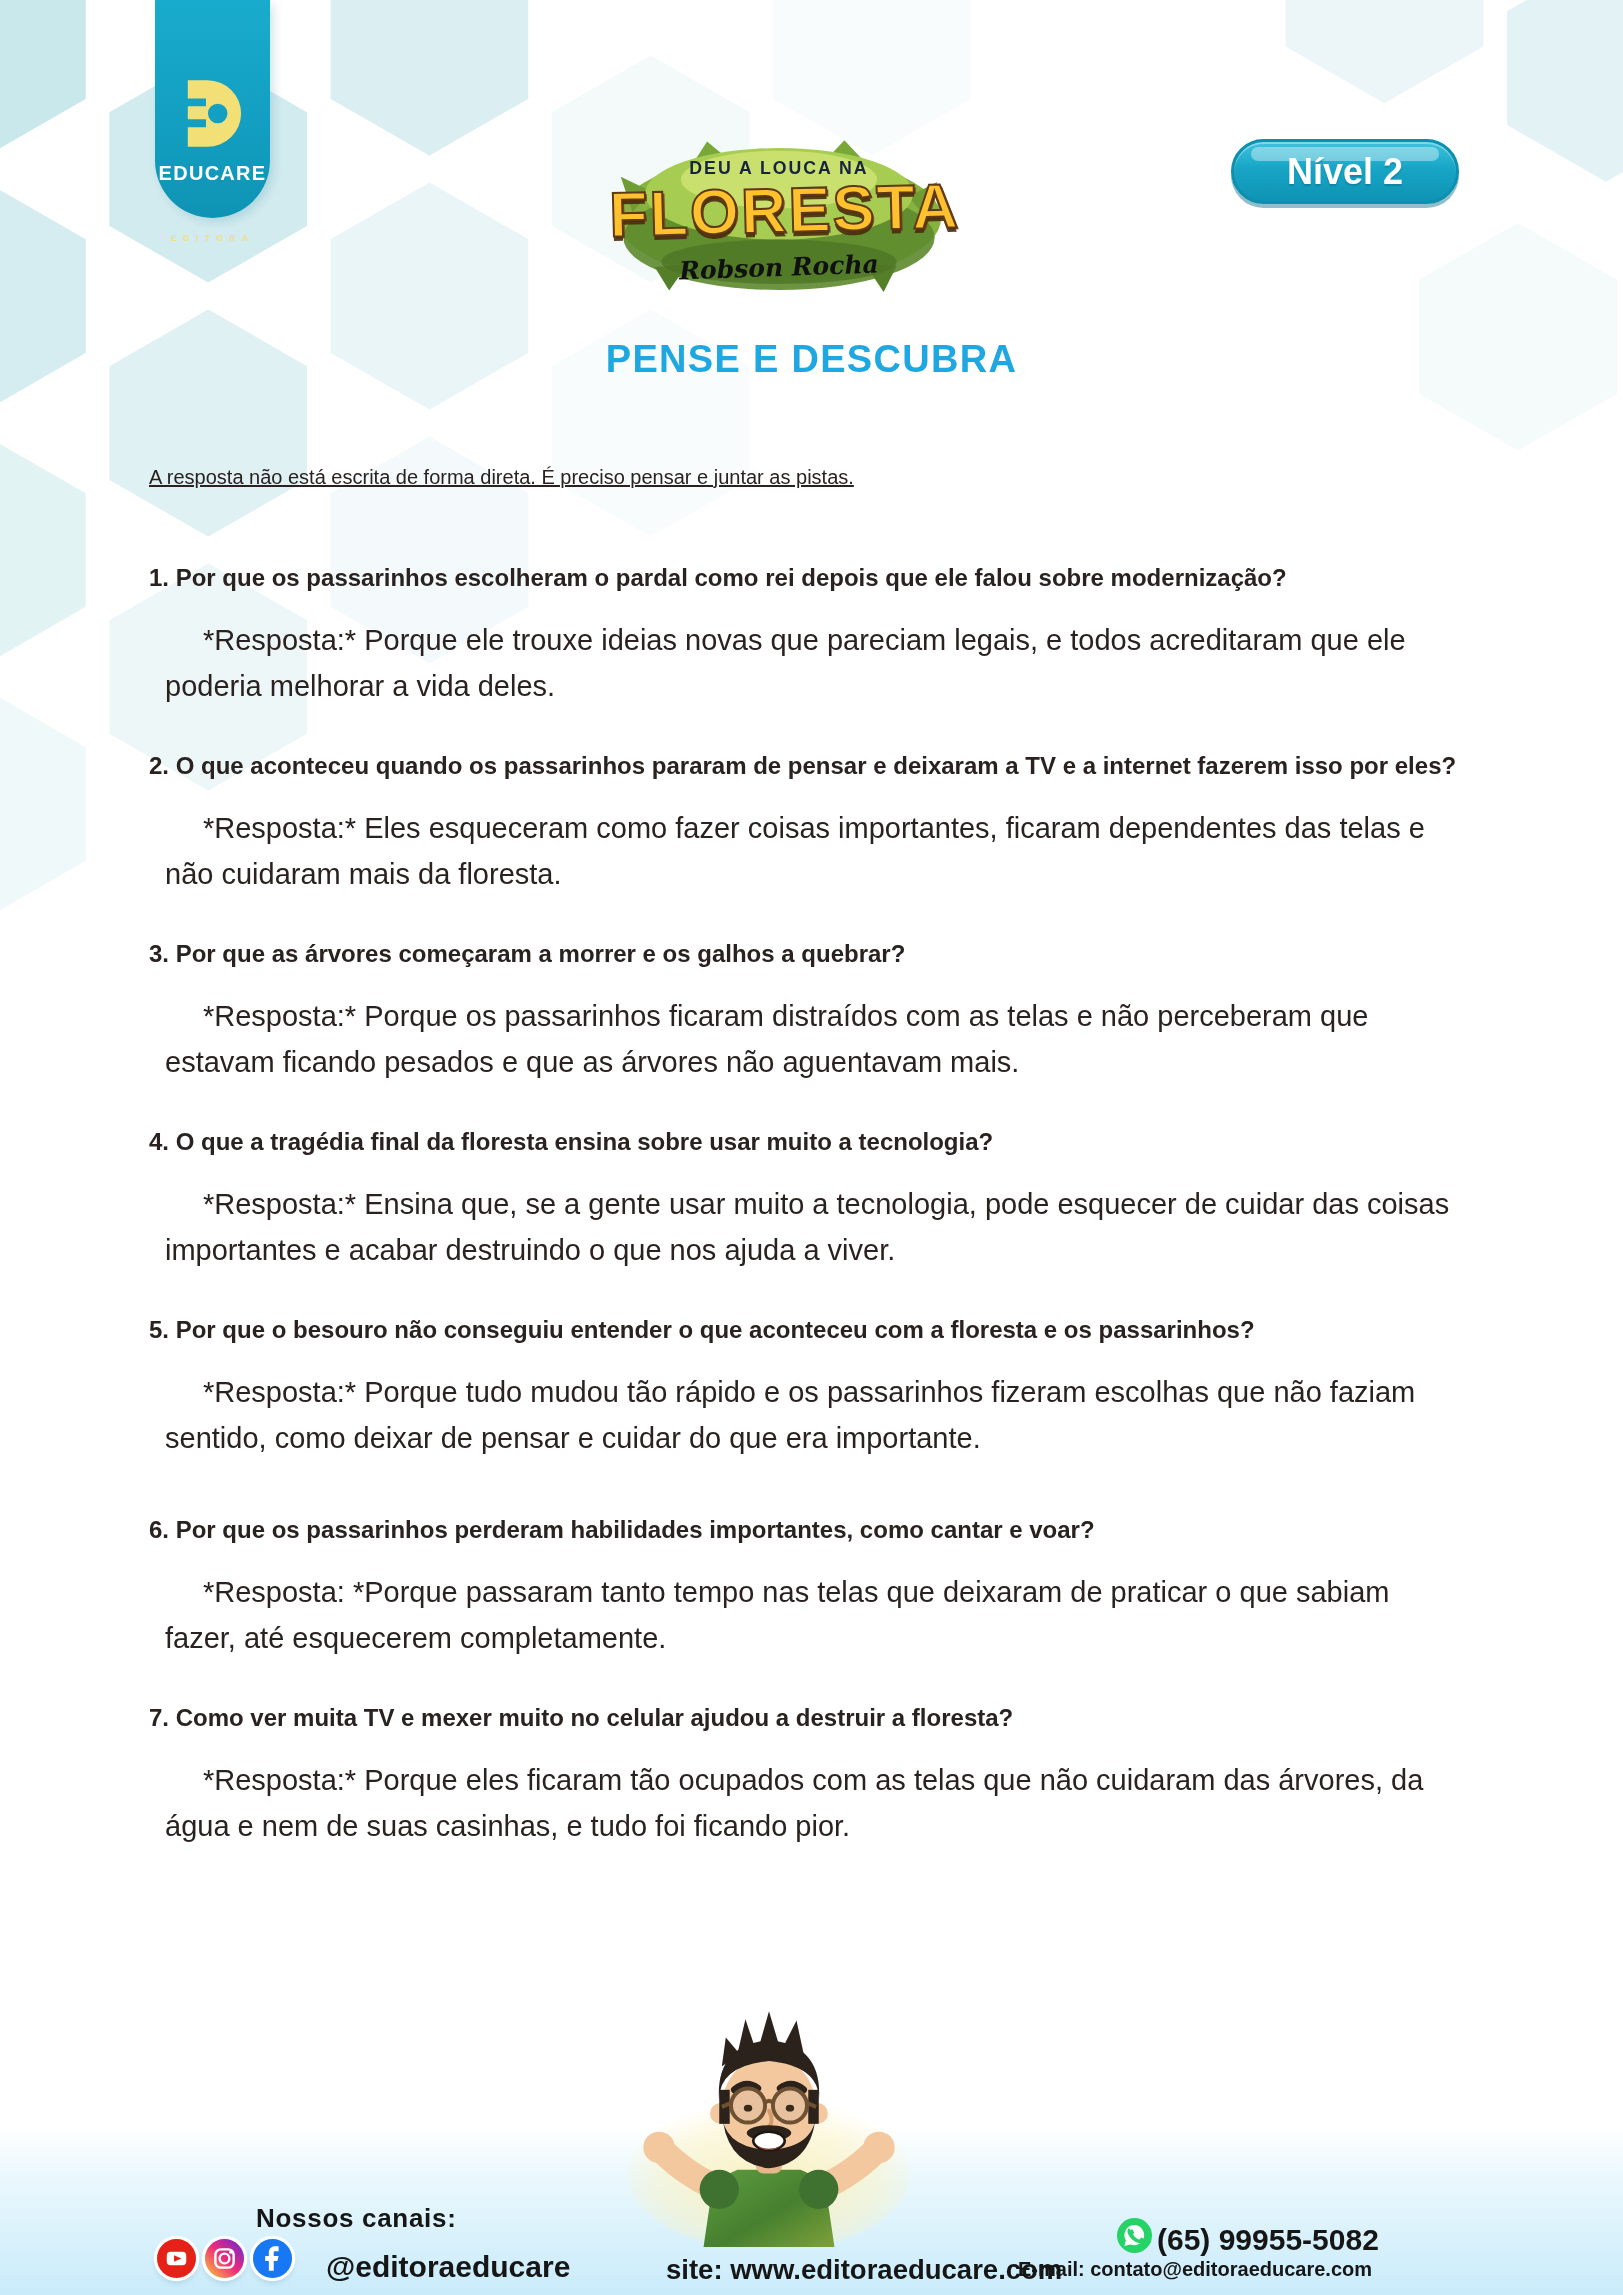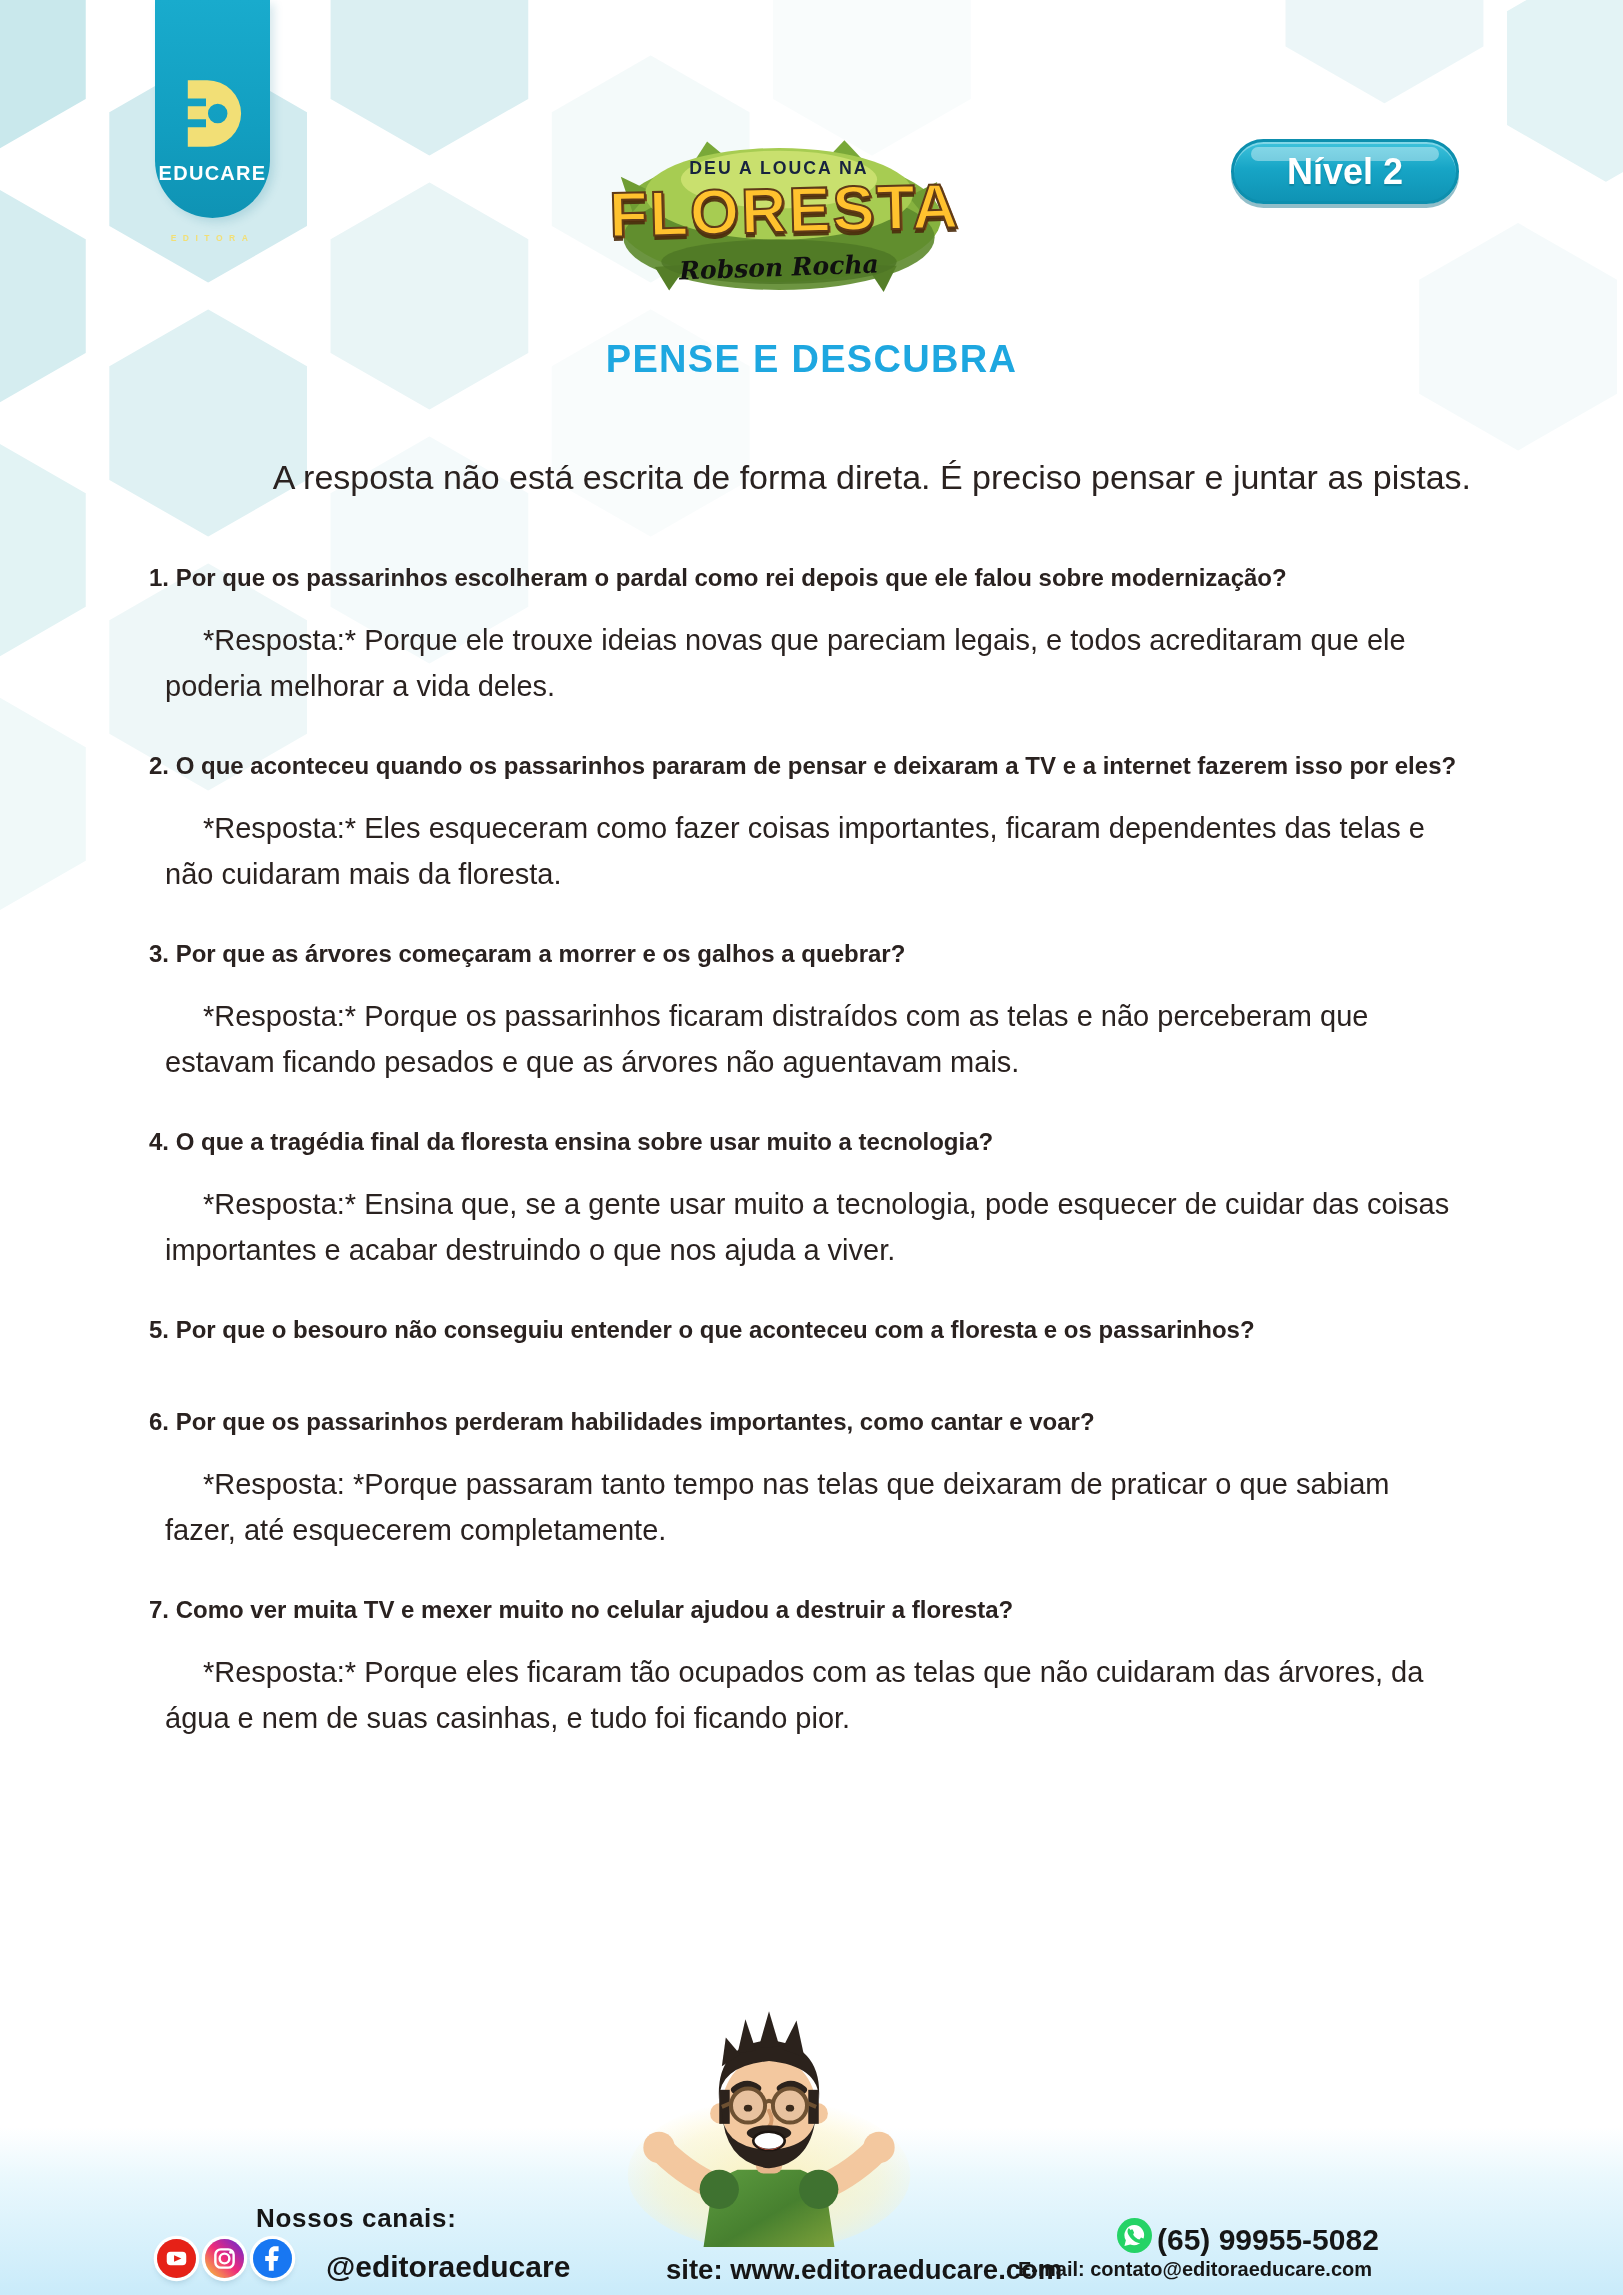--- a/index.html
+++ b/index.html
@@ -66,21 +66,21 @@
     text-shadow:0 2px 1.3px rgba(10,90,110,.35);
   }
   
   .section-title{
     position:absolute;left:0;top:338px;width:100%;text-align:center;
     color:#1ea7e0;font-size:38px;font-weight:800;letter-spacing:1.3px;
   }
   
   .content{position:absolute;left:149px;right:152px;top:454px;}
   .intro{
-    text-align:right;font-size:34px;line-height:46px;margin:0 0 55px 0;
+    text-align:left;font-size:20px;line-height:46px;margin:0 0 55px 0;text-decoration:underline;
   }
   .qa{margin:0 0 34px 0;}
   .qa.gap-top{margin-top:46px;}
   .qa .question{
     margin:0;font-size:24px;line-height:46px;font-weight:700;
   }
   .qa .answer{
     margin:16px;font-size:29px;line-height:46px;text-indent:38px;
   }
   
@@ -204,20 +204,21 @@
       <p class="answer">*Resposta:* Porque os passarinhos ficaram distraídos com as telas e não perceberam que estavam ficando pesados e que as árvores não aguentavam mais.</p>
     </div>
 
     <div class="qa">
       <p class="question">4. O que a tragédia final da floresta ensina sobre usar muito a tecnologia?</p>
       <p class="answer">*Resposta:* Ensina que, se a gente usar muito a tecnologia, pode esquecer de cuidar das coisas importantes e acabar destruindo o que nos ajuda a viver.</p>
     </div>
 
     <div class="qa">
       <p class="question">5. Por que o besouro não conseguiu entender o que aconteceu com a floresta e os passarinhos?</p>
+      <p class="answer">*Resposta:* Porque tudo mudou tão rápido e os passarinhos fizeram escolhas que não faziam sentido, como deixar de pensar e cuidar do que era importante.</p>
     </div>
 
     <div class="qa gap-top">
       <p class="question">6. Por que os passarinhos perderam habilidades importantes, como cantar e voar?</p>
       <p class="answer">*Resposta: *Porque passaram tanto tempo nas telas que deixaram de praticar o que sabiam fazer, até esquecerem completamente.</p>
     </div>
 
     <div class="qa">
       <p class="question">7. Como ver muita TV e mexer muito no celular ajudou a destruir a floresta?</p>
       <p class="answer">*Resposta:* Porque eles ficaram tão ocupados com as telas que não cuidaram das árvores, da água e nem de suas casinhas, e tudo foi ficando pior.</p>

